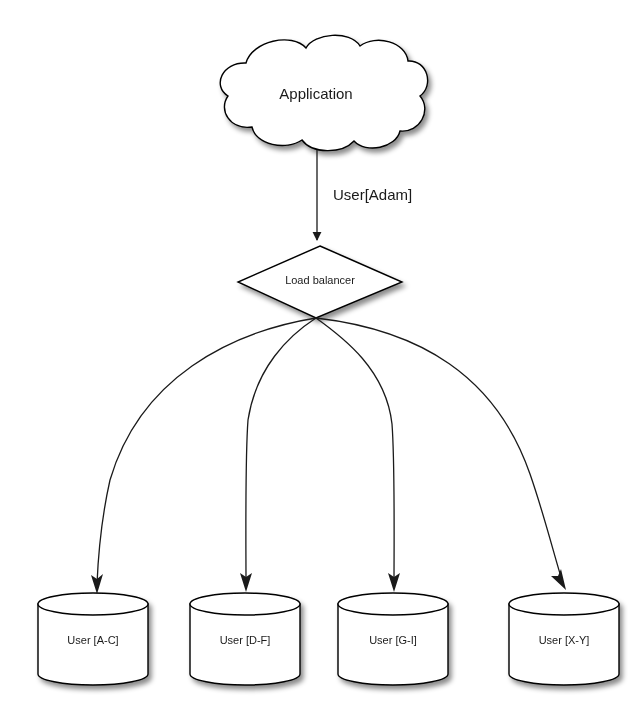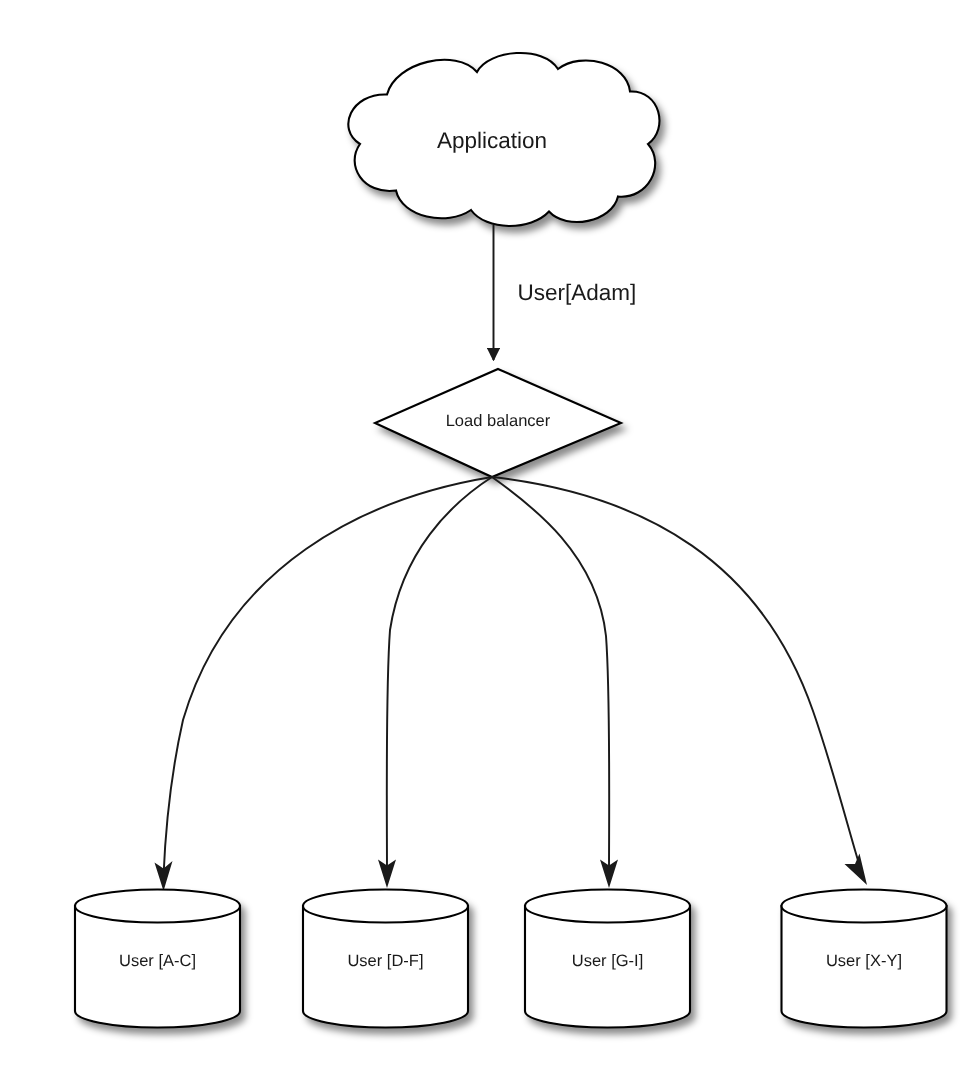--- a/index.html
+++ b/index.html
@@ -10,21 +10,21 @@
   }
   body {
     width: 642px;
     height: 728px;
     position: relative;
     overflow: hidden;
     font-family: "Liberation Sans", sans-serif;
   }
   #diagram-root {
     position: absolute;
-    top: 0; left: 12px;
+    top: 0; left: 0;
     width: 512px;
     height: 728px;
     text-align: right;
   }
   svg#diagram-canvas {
     position: absolute;
     top: 0; left: 0;
     width: 642px;
     height: 728px;
     display: block;

